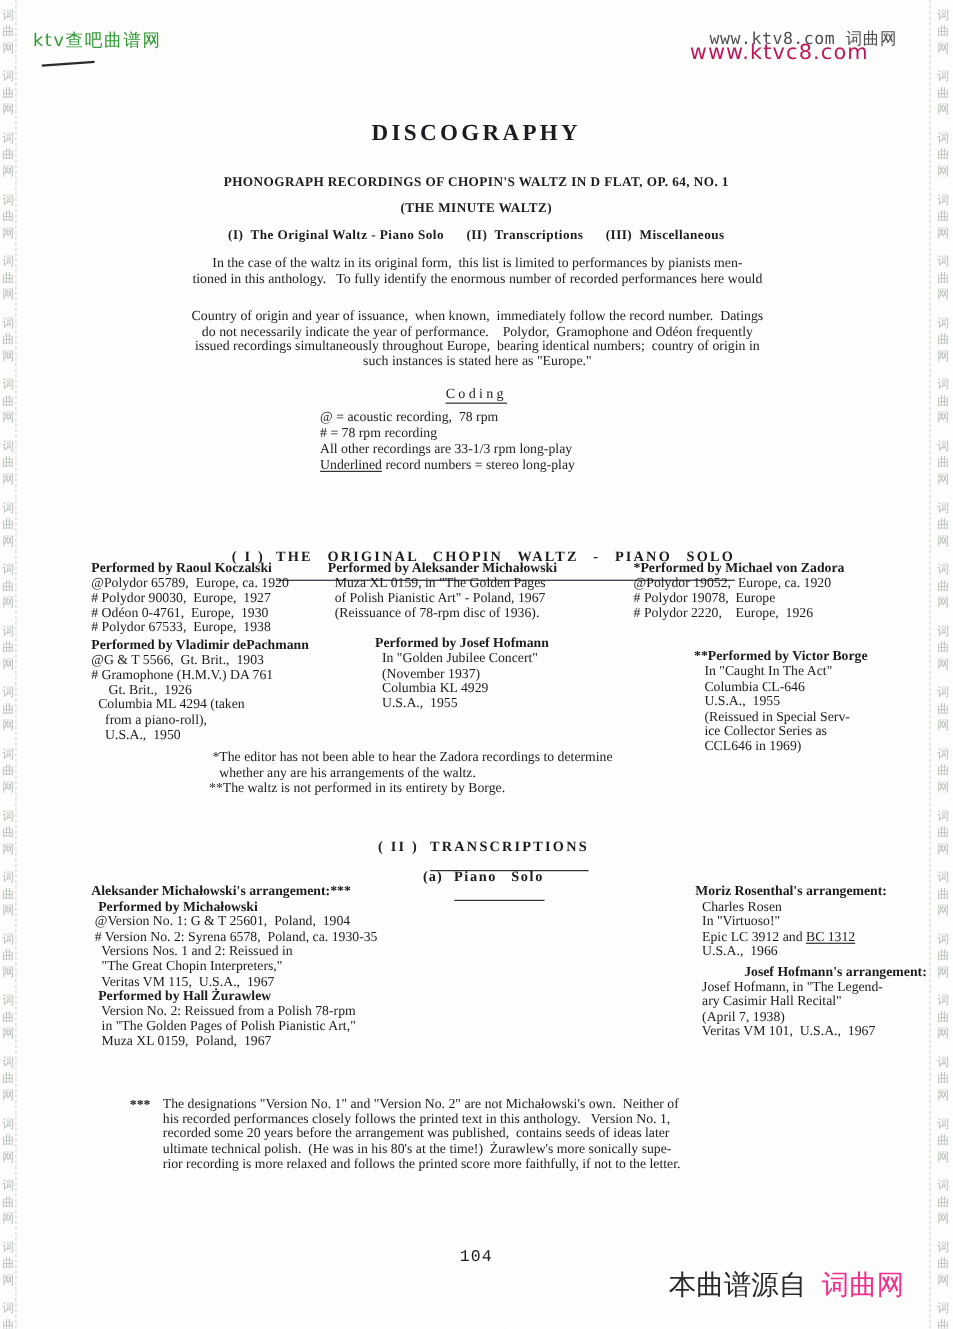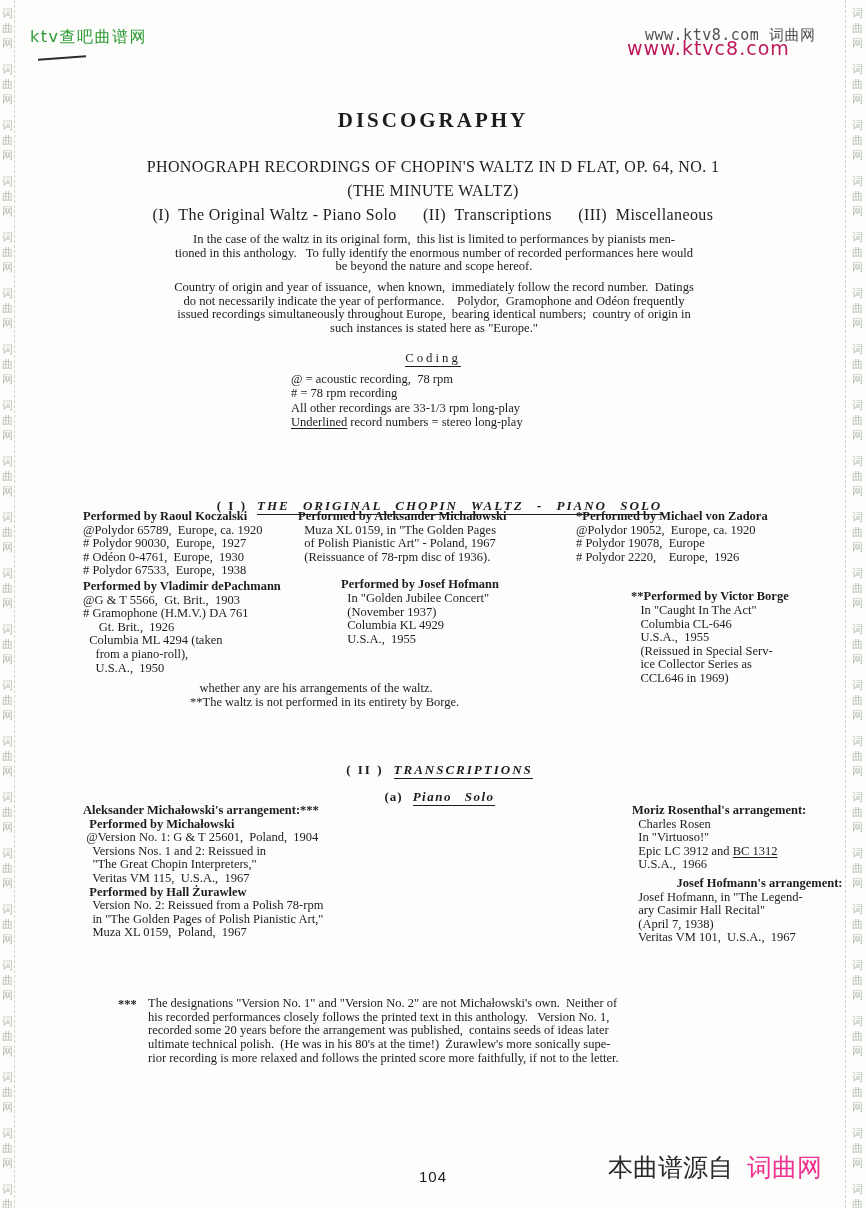--- a/index.html
+++ b/index.html
@@ -15,24 +15,24 @@
 
   
   .margin-col { position:absolute; top:0; bottom:0; }
   #margin-left  { left:0; width:15px; border-right:1px dashed #cfd4cf; }
   #margin-right { right:0; width:21px; border-left:1px dashed #cfd4cf; }
   .mchar { position:absolute; left:2px; font-family:"DejaVu Sans",sans-serif; font-size:11px; color:#b6bfb6; line-height:12px; }
   #margin-right .mchar { left:6px; }
 
   
   .doc-title { top:108px; font-size:21px; font-weight:bold; letter-spacing:3px; font-family:"Liberation Serif",serif; }
-  .sub { font-size:16px; font-weight:normal; letter-spacing:0.4px; white-space:pre; }
+  .sub { font-size:12px; font-weight:bold; letter-spacing:0.4px; white-space:pre; }
   .sec-head { font-size:13px; font-weight:bold; white-space:pre; }
   .sec-head .prefix { letter-spacing:2px; margin-right:10px; }
-  .sec-head .tt { letter-spacing:2px; word-spacing:8px; border-bottom:1.6px solid #1c1c1c; padding-bottom:1px;font-style:italic; }
+  .sec-head .tt { letter-spacing:2px; word-spacing:8px; border-bottom:1.6px solid #1c1c1c; padding-bottom:14px; }
 
   .coding-head { font-size:12.8px; letter-spacing:3px; }
   .coding-head span { border-bottom:1.4px solid #1c1c1c; padding-bottom:1px; }
   .coding-lines .line { line-height:14.4px; }
 
   .col .line { line-height:13.6px; }
   .fn1 .line { line-height:14px; }
 
   .fn3 { width:632px; padding-left:30px; }
   .fn3 .line { line-height:13.7px; }
@@ -196,21 +196,20 @@
   <div class="abs wm-dark" style="left:645px; top:26px;">www.ktv8.com 词曲网</div>
 
   <div class="abs center doc-title">DISCOGRAPHY</div>
   <div class="abs center sub" style="top:158px;">PHONOGRAPH RECORDINGS OF CHOPIN'S WALTZ IN D FLAT, OP. 64, NO. 1</div>
   <div class="abs center sub" style="top:182px;">(THE MINUTE WALTZ)</div>
   <div class="abs center sub" style="top:206px;">(I)  The Original Waltz - Piano Solo      (II)  Transcriptions      (III)  Miscellaneous</div>
 
   <div class="abs" style="left:118px; top:233px; width:632px;">
     <div class="cline">In the case of the waltz in its original form,  this list is limited to performances by pianists men-</div>
     <div class="cline">tioned in this anthology.   To fully identify the enormous number of recorded performances here would</div>
-    <div class="cline">be beyond the nature and scope hereof.</div>
   </div>
   <div class="abs" style="left:118px; top:281px; width:632px;">
     <div class="cline">Country of origin and year of issuance,  when known,  immediately follow the record number.  Datings</div>
     <div class="cline">do not necessarily indicate the year of performance.    Polydor,  Gramophone and Odéon frequently</div>
     <div class="cline">issued recordings simultaneously throughout Europe,  bearing identical numbers;  country of origin in</div>
     <div class="cline">such instances is stated here as "Europe."</div>
   </div>
 
   <div class="abs center coding-head" style="top:351px;">
     <span>Coding</span>
@@ -265,35 +264,37 @@
       <div class="line">   In "Caught In The Act"</div>
       <div class="line">   Columbia CL-646</div>
       <div class="line">   U.S.A.,  1955</div>
       <div class="line">   (Reissued in Special Serv-</div>
       <div class="line">   ice Collector Series as</div>
       <div class="line">   CCL646 in 1969)</div>
     </div>
   </div>
 
   <div class="abs fn1" style="left:190px; top:681px;">
+    <div class="line"> *The editor has not been able to hear the Zadora recordings to determine</div>
     <div class="line">   whether any are his arrangements of the waltz.</div>
     <div class="line">**The waltz is not performed in its entirety by Borge.</div>
   </div>
 
   <div class="abs center sec-head" style="top:746px;">
     <span class="prefix">( II )</span><span class="tt">TRANSCRIPTIONS</span>
   </div>
   <div class="abs center sec-head" style="top:773px;">
     <span class="prefix" style="letter-spacing:1px;">(a)</span><span class="tt" style="letter-spacing:1.5px;">Piano Solo</span>
   </div>
 
   <div class="abs col" style="left:83px; top:804px; width:430px;">
     <div class="line b">Aleksander Michałowski's arrangement:***</div>
     <div class="line b">  Performed by Michałowski</div>
     <div class="line"> @Version No. 1: G &amp; T 25601,  Poland,  1904</div>
+    <div class="line"> # Version No. 2: Syrena 6578,  Poland, ca. 1930-35</div>
     <div class="line">   Versions Nos. 1 and 2: Reissued in</div>
     <div class="line">   "The Great Chopin Interpreters,"</div>
     <div class="line">   Veritas VM 115,  U.S.A.,  1967</div>
     <div class="line b">  Performed by Hall Żurawlew</div>
     <div class="line">   Version No. 2: Reissued from a Polish 78-rpm</div>
     <div class="line">   in "The Golden Pages of Polish Pianistic Art,"</div>
     <div class="line">   Muza XL 0159,  Poland,  1967</div>
   </div>
 
   <div class="abs col" style="left:588px; top:804px; width:255px;margin-left:44px;">
@@ -311,18 +312,18 @@
 
   <div class="abs fn3" style="left:118px; top:997px;">
     <span class="marker">***</span>
     <div class="line">The designations "Version No. 1" and "Version No. 2" are not Michałowski's own.  Neither of</div>
     <div class="line">his recorded performances closely follows the printed text in this anthology.   Version No. 1,</div>
     <div class="line">recorded some 20 years before the arrangement was published,  contains seeds of ideas later</div>
     <div class="line">ultimate technical polish.  (He was in his 80's at the time!)  Żurawlew's more sonically supe-</div>
     <div class="line">rior recording is more relaxed and follows the printed score more faithfully, if not to the letter.</div>
   </div>
 
-  <div class="abs center pagenum" style="top:1168px;">104</div>
+  <div class="abs center pagenum" style="top:1134px;font-family:Liberation Mono, monospace;">104</div>
 
   <div class="abs wm-src-prefix" style="left:608px; top:1151px;">本曲谱源自</div>
   <div class="abs wm-src-site" style="left:747px; top:1151px;">词曲网</div>
 
 </div>
 
 </body></html>

